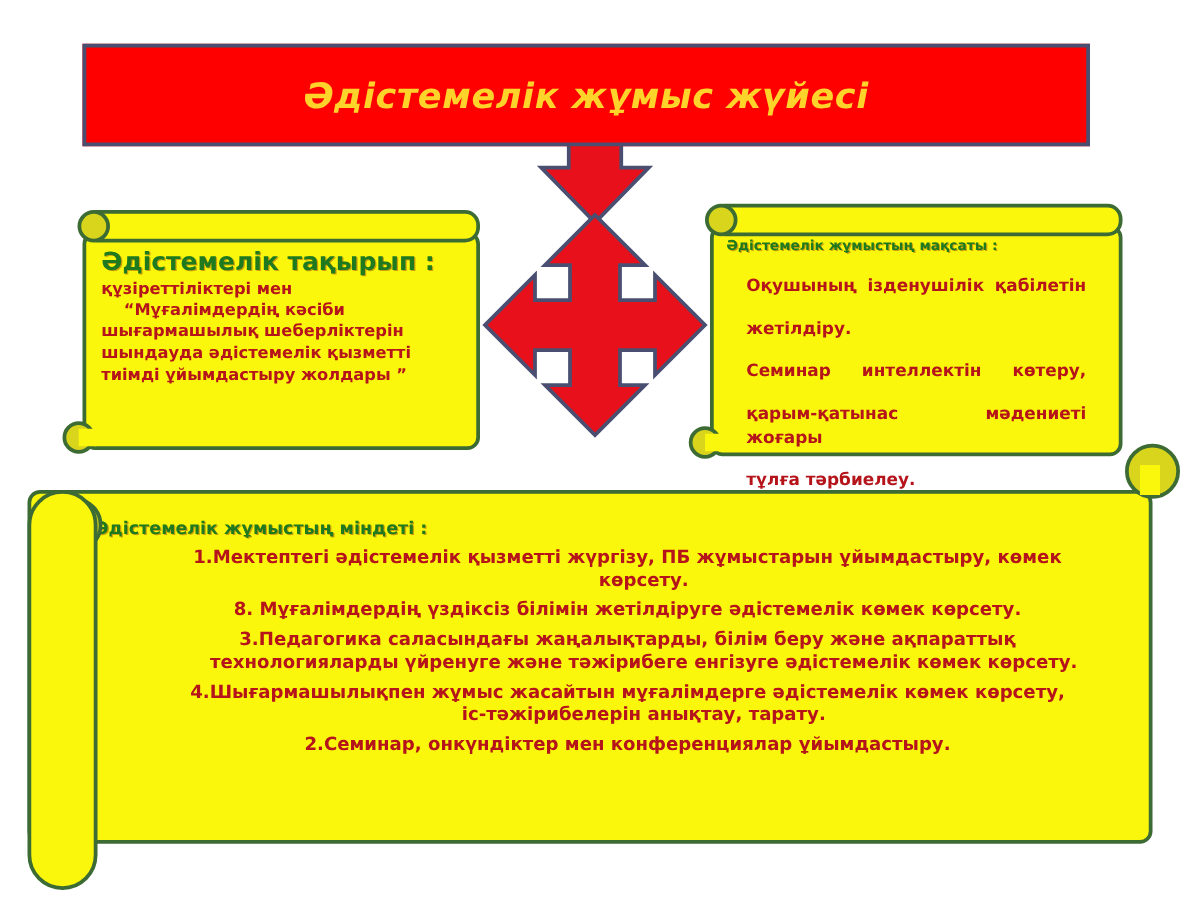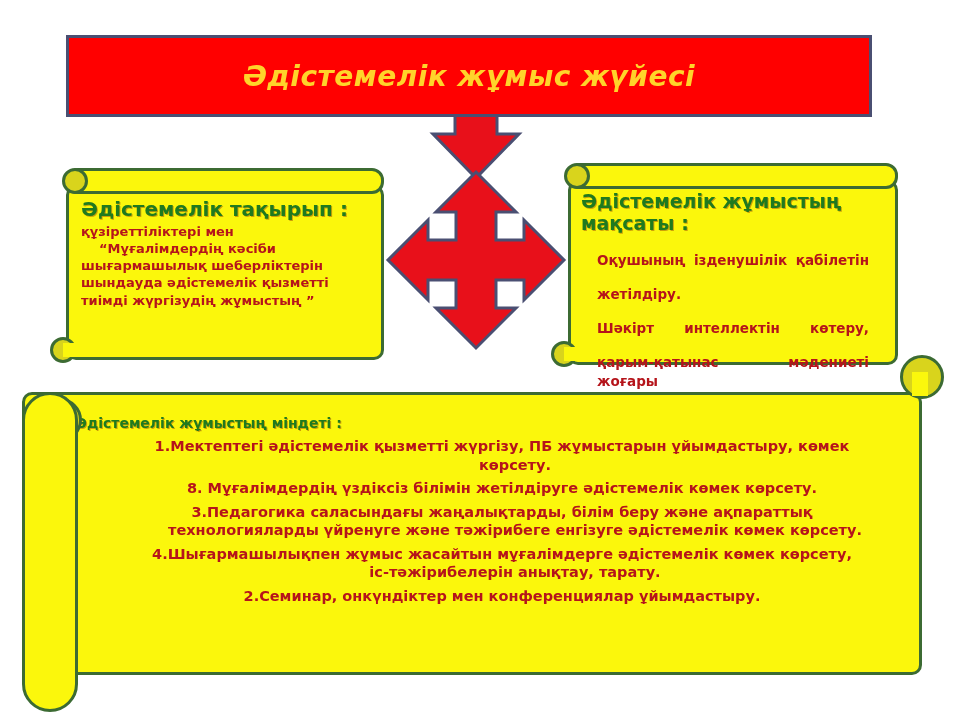--- a/index.html
+++ b/index.html
@@ -140,21 +140,21 @@
     color: #B5141B;
     font-family: "DejaVu Sans", "Liberation Sans", sans-serif;
     font-weight: bold;
     font-size: 13px;
     line-height: 1.3;
     margin: 0;
   }
   .box-left .box-body { line-height: 1.32; }
   .box-left .indent { padding-left: 18px; }
 
-  .box-right .box-head { font-size: 19px; }
+  .box-right .box-head { font-size: 11px; }
   .box-right .box-body {
     text-align: justify;
     font-size: 13.5px;
     line-height: 1.35;
   }
   .box-right .box-body p { margin: 16px; }
   .jline {
     text-align: justify;
     text-align-last: justify;
   }
@@ -213,36 +213,36 @@
     <div class="curl curl-round" style="left:50px; top:337px; width:26px; height:26px;"></div>
     <div class="curl-notch" style="left:63px; top:343px; width:14px; height:14px; border:none; background:#FBF70C;"></div>
   </div>
 
   <div class="scroll-box box-left">
     <div class="box-head">Әдістемелік тақырып :</div>
     <div class="box-body">құзіреттіліктері мен</div>
     <div class="box-body indent">“Мұғалімдердің кәсіби</div>
     <div class="box-body">шығармашылық шеберліктерін</div>
     <div class="box-body">шындауда әдістемелік қызметті</div>
-    <div class="box-body">тиімді жүргізудің жұмыстың ”</div>
+    <div class="box-body">тиімді ұйымдастыру жолдары ”</div>
   </div>
 
   <div>
     <div class="scroll-cap" style="left:568px; top:163px; width:330px; height:26px;"></div>
     <div class="curl curl-round" style="left:564px; top:163px; width:26px; height:26px;"></div>
     <div class="curl curl-round" style="left:551px; top:341px; width:26px; height:26px;"></div>
     <div class="curl-notch" style="left:564px; top:347px; width:14px; height:14px; border:none; background:#FBF70C;"></div>
   </div>
 
   <div class="scroll-box box-right">
     <div class="box-head">Әдістемелік жұмыстың мақсаты :</div>
     <div class="box-body">
       <p class="jline">Оқушының ізденушілік қабілетін</p>
       <p class="jline-end">жетілдіру.</p>
-      <p class="jline">Шәкірт интеллектін көтеру,</p>
+      <p class="jline">Семинар интеллектін көтеру,</p>
       <p class="jline">қарым-қатынас мәдениеті жоғары</p>
       <p class="jline-end">тұлға тәрбиелеу.</p>
     </div>
   </div>
 
   <div>
 
     <div class="curl curl-round" style="left:900px; top:355px; width:44px; height:44px;"></div>
     <div class="curl-notch" style="left:912px; top:372px; width:16px; height:24px; border:none; background:#FBF70C;"></div>
   </div>

